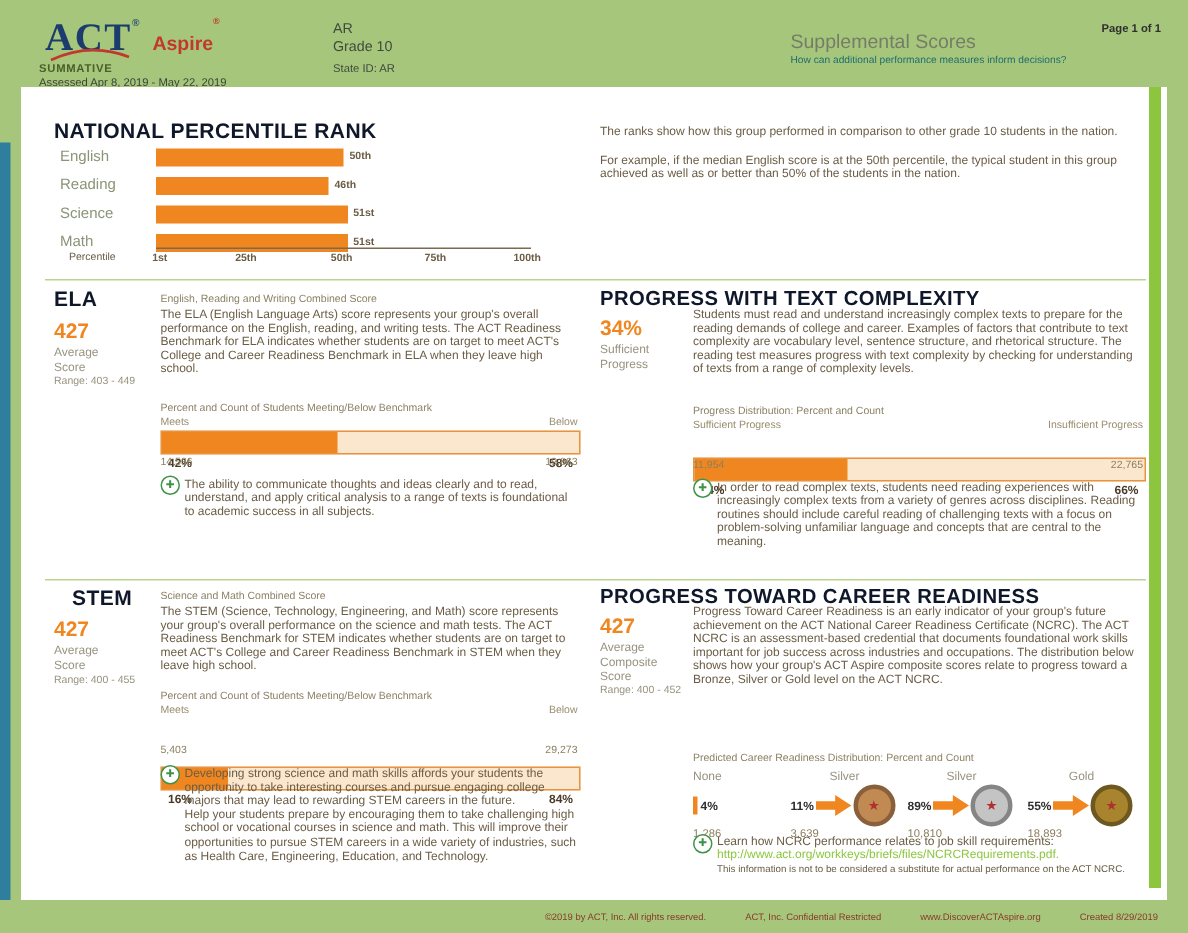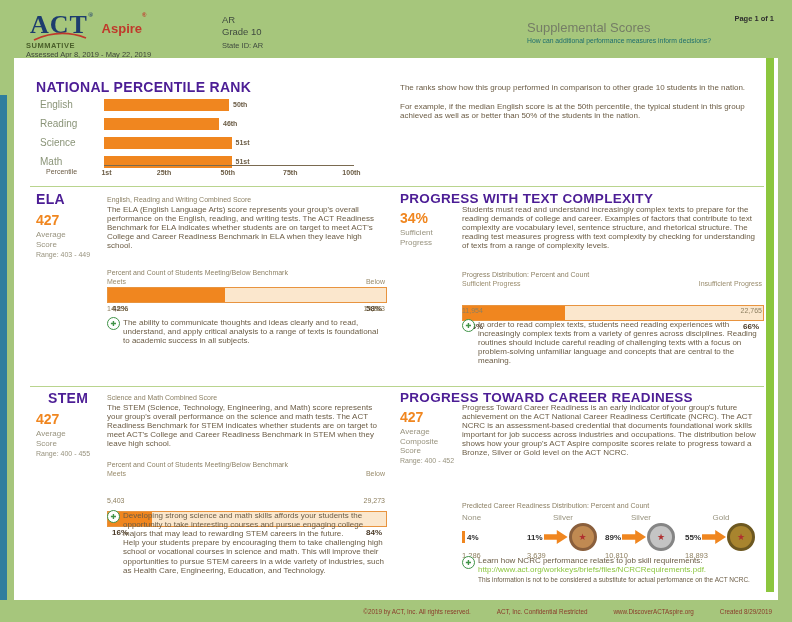--- a/index.html
+++ b/index.html
@@ -17,21 +17,21 @@
   .logo-aspire .logo-reg{color:#c0392b;font-size:6px;}
   .summative{font-size:7.5px;font-weight:bold;color:#4a5f2a;letter-spacing:0.5px;}
   .assessed{font-size:7.5px;color:#3c4438;}
   .hdr-center{font-size:9.5px;color:#3f4a3f;line-height:1.25;}
   .hdr-stateid{font-size:7.5px;color:#3f4a3f;}
   .report-title{font-size:13px;color:#757d66;}
   .report-sub{font-size:6.8px;color:#1e6e6e;}
   .page-num{font-size:7.5px;color:#2f2f2f;font-weight:bold;}
 
   
-  .sec-title{font-weight:bold;color:#4c1d95;font-size:14px;letter-spacing:0.3px;}
+  .sec-title{font-weight:bold;color:#0f172a;font-size:14px;letter-spacing:0.3px;}
   .score{font-weight:bold;color:#f0861f;font-size:14px;}
   .gray-lab{font-size:8px;color:#98937f;line-height:1.2;}
   .range-lab{font-size:7px;color:#98937f;}
   .mini-head{font-size:7px;color:#8d8165;}
   .body-text{font-size:8px;color:#6b5c45;line-height:1.12;}
   .note-text{font-size:8px;color:#6b5c45;line-height:1.14;}
 
   
   .npr-row{display:flex;align-items:center;height:19px;}
   .npr-cat{width:58px;text-align:left;padding-right:6px;font-size:10px;color:#8a9478;}

